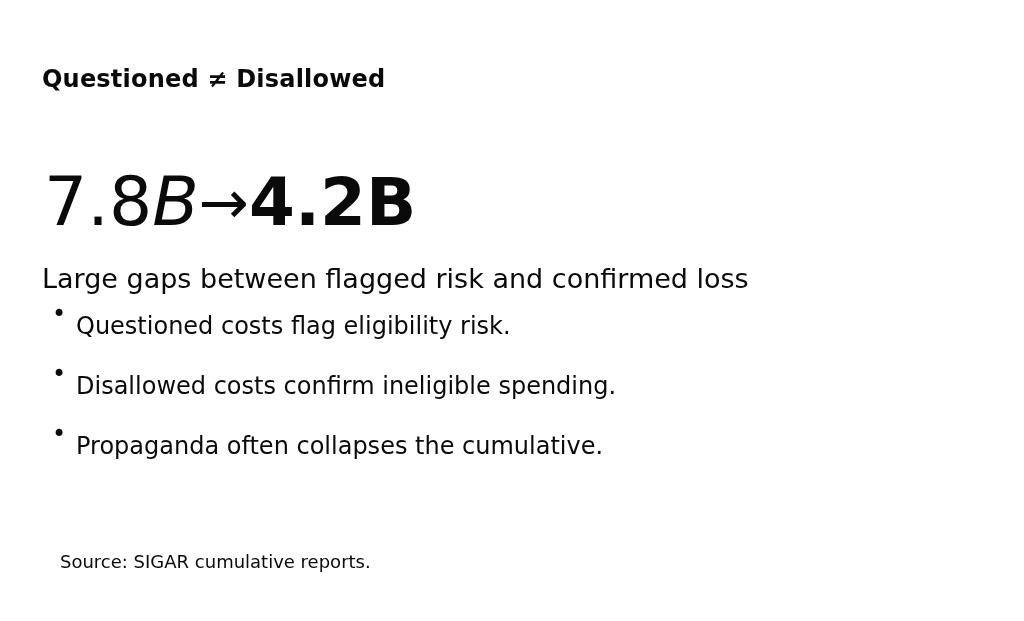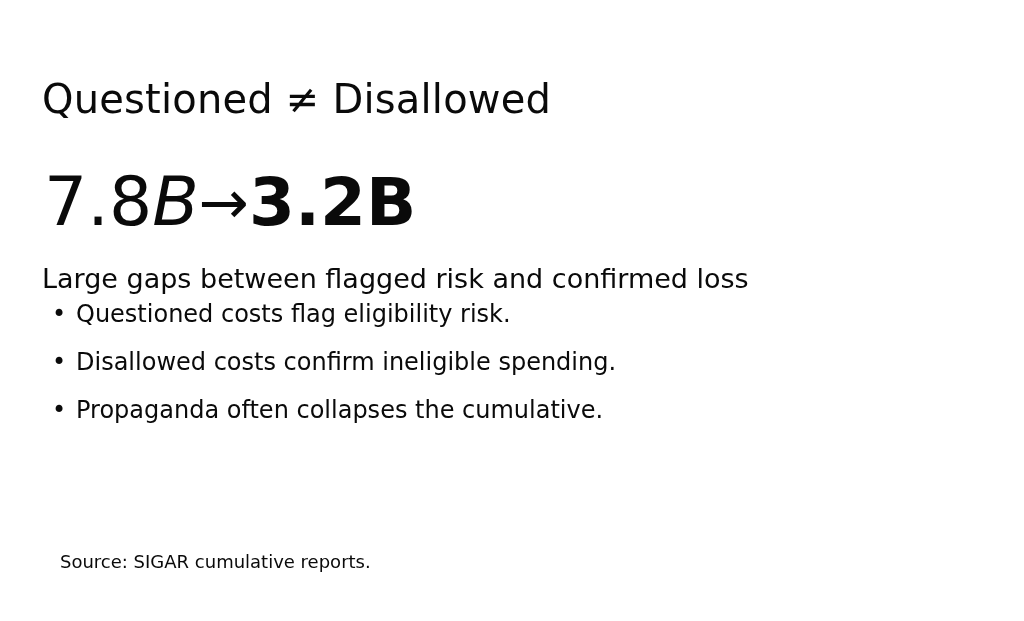--- a/index.html
+++ b/index.html
@@ -17,22 +17,22 @@
   .slide {
     position: relative;
     width: 1024px;
     height: 621px;
     box-sizing: border-box;
   }
   .title {
     position: absolute;
     left: 42px;
     top: 50px;
-    font-size: 40px;
-    font-weight: normal;
+    font-size: 24px;
+    font-weight: bold;
     letter-spacing: 0.2px;
     line-height: 1.1;
     white-space: nowrap;
   }
   .stat-line {
     position: absolute;
     left: 44px;
     top: 168px;
     line-height: 1;
     white-space: nowrap;
@@ -80,39 +80,40 @@
     margin-bottom: 24px;
   }
   .bullets li .dot {
     width: 24px;
     flex: 0 0 24px;
     font-size: 24px;
     line-height: 1;
   }
   .bullets li .txt {
     white-space: nowrap;
+    margin-top: 12px;
   }
   .source {
     position: absolute;
     left: 60px;
     top: 551px;
     font-size: 18px;
     font-weight: normal;
     white-space: nowrap;
   }
 </style>
 </head>
 <body>
 
 <div class="slide">
 
   <h1 class="title">Questioned ≠ Disallowed</h1>
 
   <div class="stat-line">
-    <span class="stat-from"><span>7.8</span><span class="unit">B</span></span><span class="stat-arrow">→</span><span class="stat-to">3.2B</span>
+    <span class="stat-from"><span>7.8</span><span class="unit">B</span></span><span class="stat-arrow">→</span><span class="stat-to">4.2B</span>
   </div>
 
   <div class="subtitle">Large gaps between flagged risk and confirmed loss</div>
 
   <ul class="bullets">
     <li>
       <span class="dot">•</span>
       <span class="txt">Questioned costs flag eligibility risk.</span>
     </li>
     <li>

